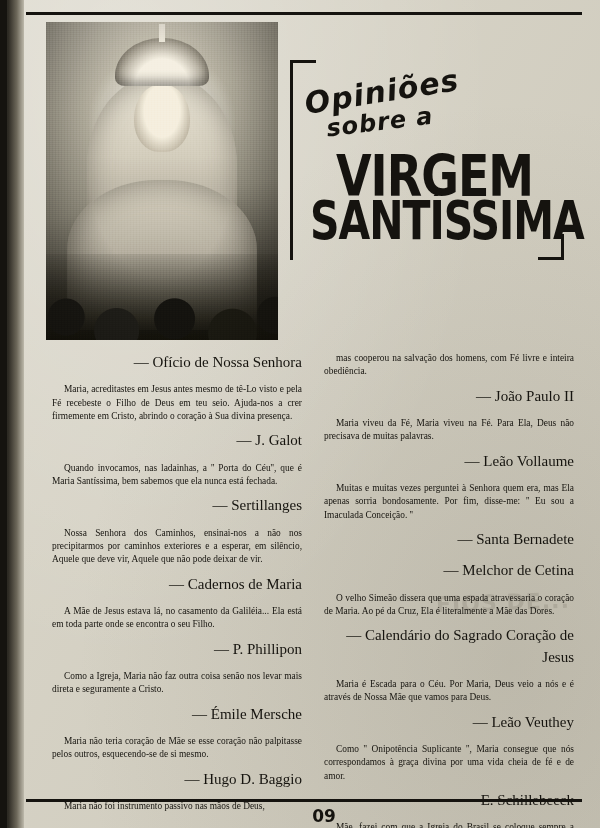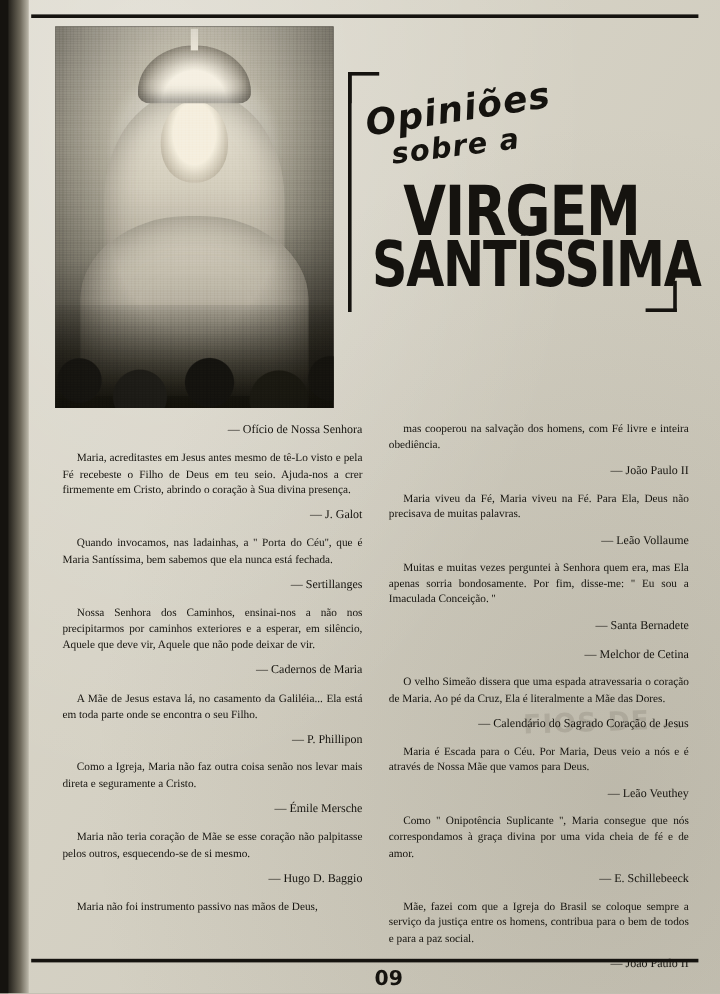--- a/index.html
+++ b/index.html
@@ -267,21 +267,21 @@
     color: #16140f;
     text-align: justify;
   }
   .para {
     margin: 0 0 7px 0;
     text-indent: 12px;
   }
   .attrib {
     margin: 0 0 10px 0;
     text-align: right;
-    font-size: 10px;
+    font-size: 15px;
   }
   
   .watermark {
     position: absolute;
     right: 30px;
     top: 590px;
     font-family: "DejaVu Sans", sans-serif;
     font-size: 22px;
     font-weight: bold;
     color: rgba(80,74,60,0.16);

